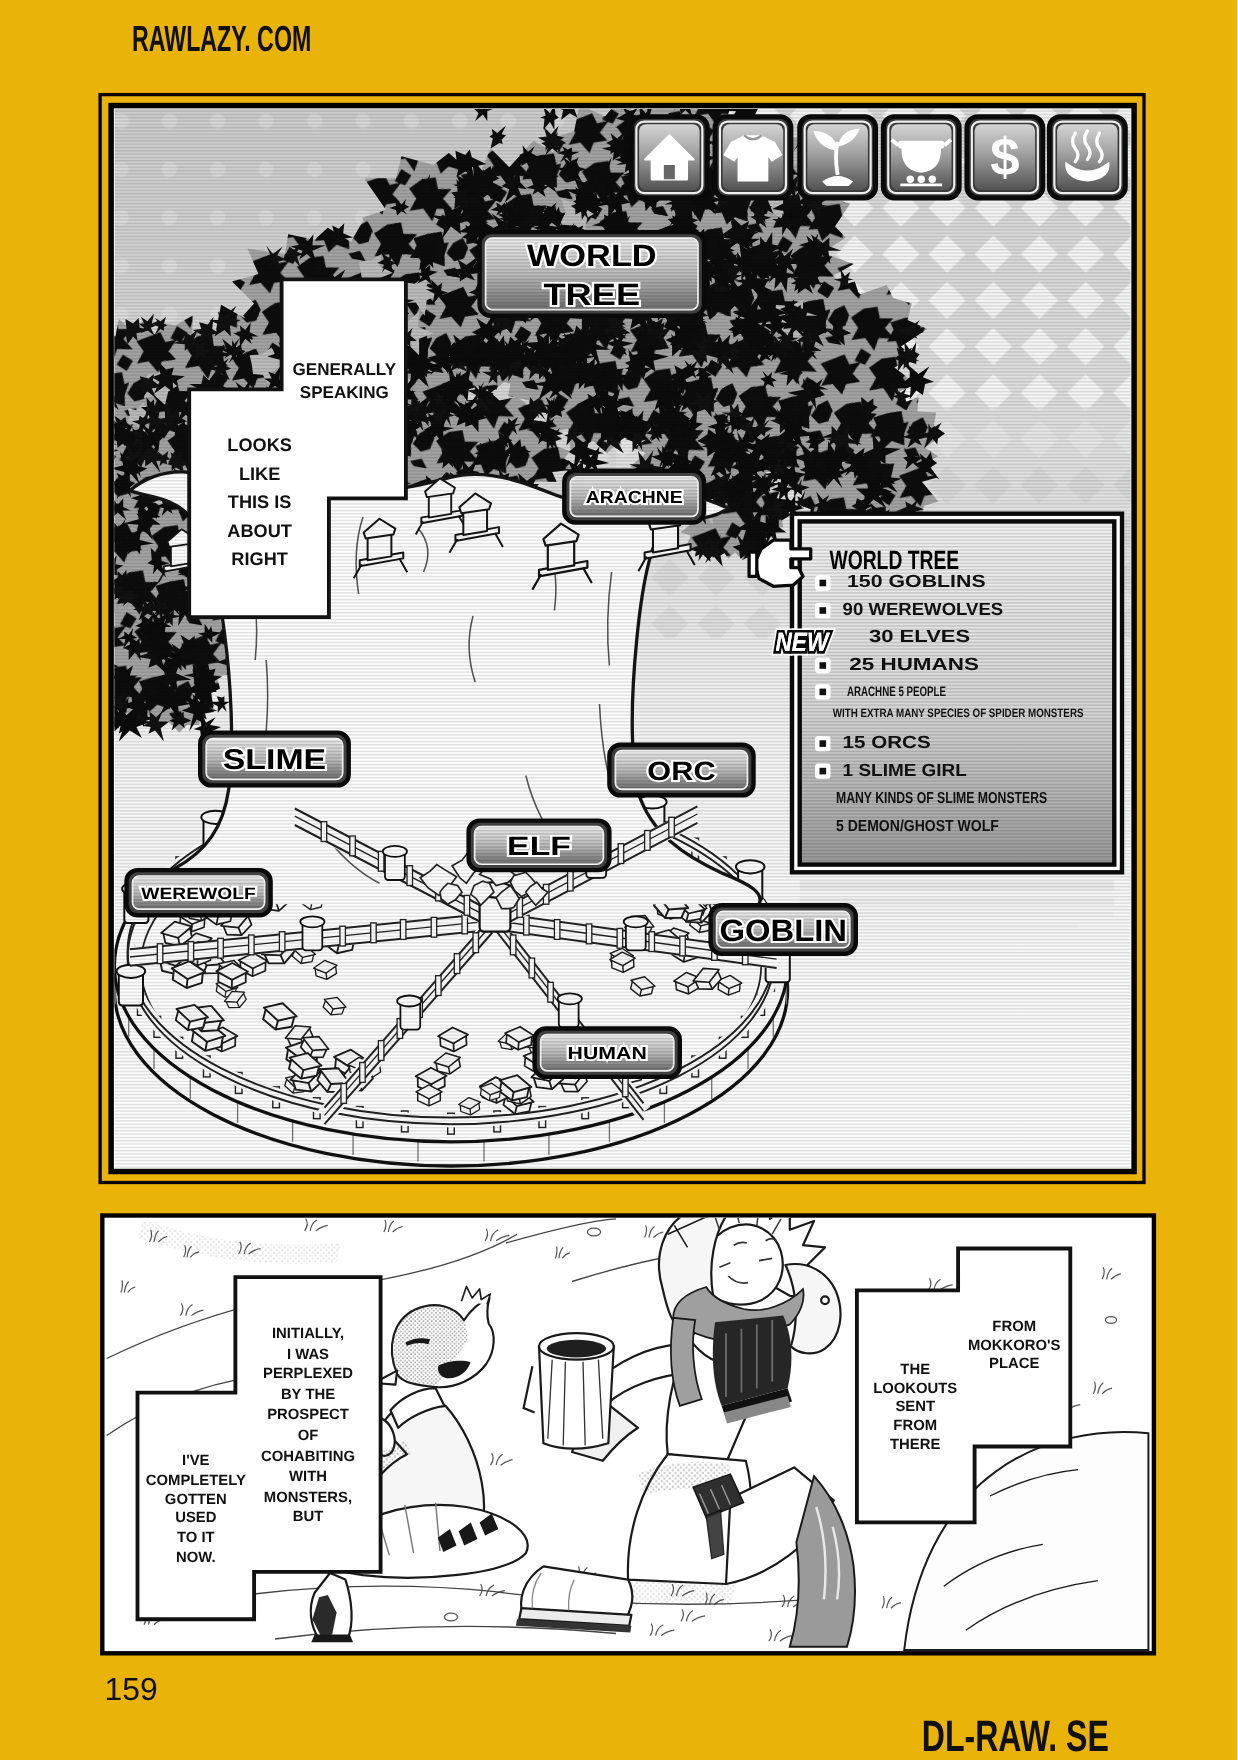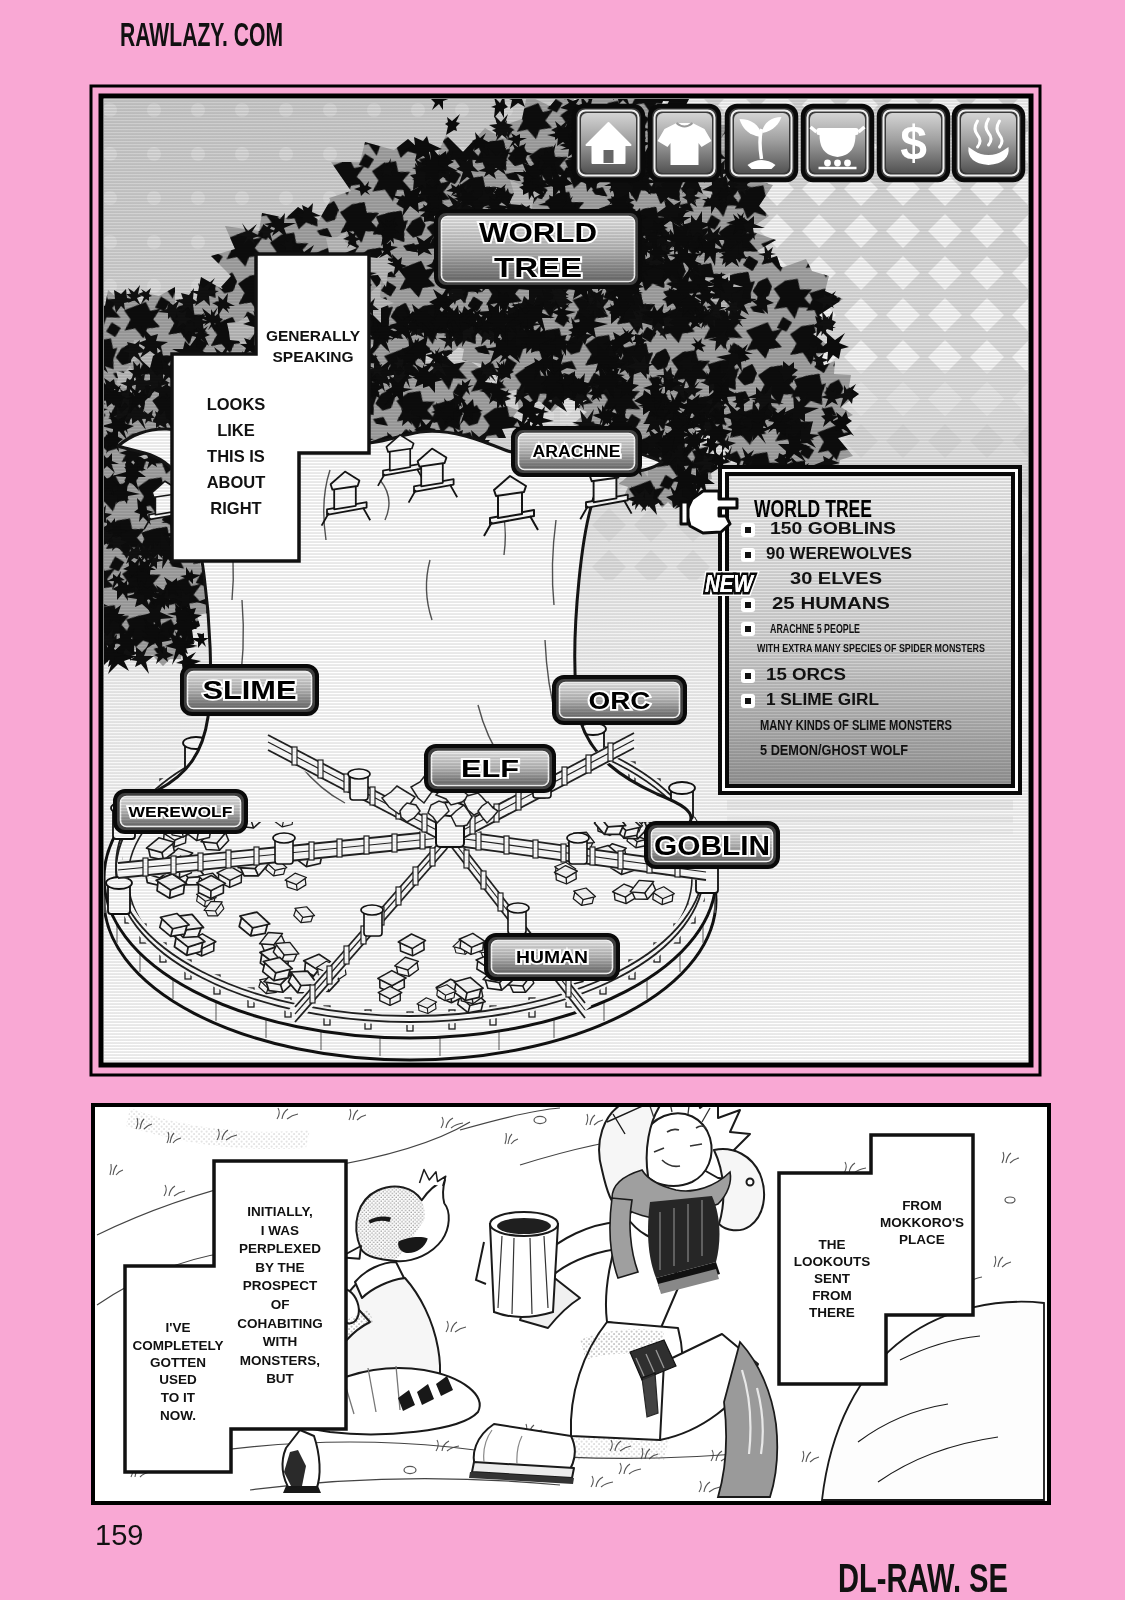--- a/index.html
+++ b/index.html
@@ -1,15 +1,15 @@
 <!DOCTYPE html>
 <html><head><meta charset="utf-8">
 <style>
 html,body{margin:0;padding:0;background:#fff;}
-#page{position:relative;width:1125px;height:1600px;background:#f9a8d4;overflow:hidden;}
+#page{position:relative;width:1125px;height:1600px;background:#eab308;overflow:hidden;}
 text{font-family:"Liberation Sans",sans-serif;}
 </style></head>
 <body>
 <div id="page">
 <svg width="1125" height="1600" viewBox="0 0 1125 1600">
 <defs>
 <linearGradient id="bggrad" x1="0" y1="0" x2="0" y2="1">
  <stop offset="0" stop-color="#cdcdcd"></stop>
           <stop offset="0.42" stop-color="#dedede"></stop>
           <stop offset="0.6" stop-color="#f5f5f5"></stop>

